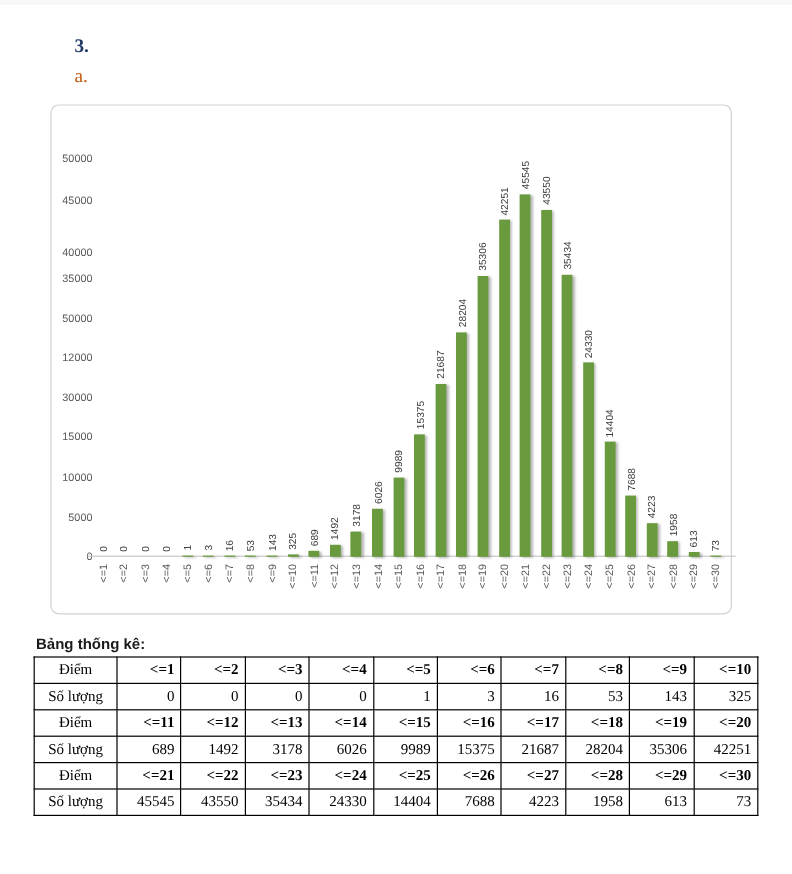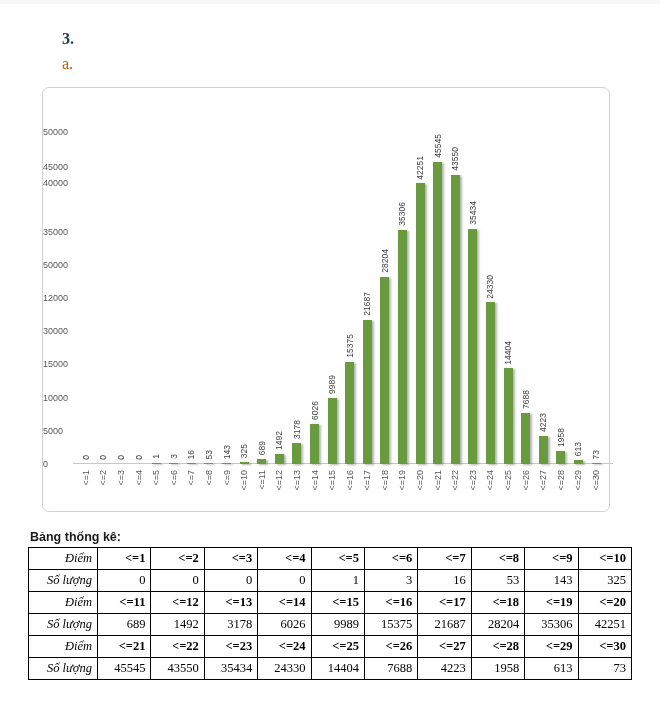--- a/index.html
+++ b/index.html
@@ -18,39 +18,39 @@
   .h-row .num{width:26px;}
   .s-row{position:absolute;left:62px;top:55px;display:flex;align-items:baseline;
     font-family:"Liberation Serif",serif;font-size:16px;color:var(--sub);}
   .s-row .num{width:24px;}
   
   .card{position:absolute;left:42px;top:87px;width:568px;height:425px;background:#fff;
     border:1px solid #d2d2d2;border-radius:7px;}
   .chart-title{position:absolute;left:0;top:8px;width:100%;text-align:center;
     font-family:"Liberation Serif",serif;font-size:14.5px;color:#2f2f2f;letter-spacing:.2px;}
   .axisline{position:absolute;left:30px;width:540px;bottom:47px;border-top:1px solid #c8c8c8;}
-  .ytick{position:absolute;left:0;width:34px;
+  .ytick{position:absolute;left:0;width:34px;text-align:right;
     font-family:"Liberation Sans",sans-serif;font-size:9px;color:var(--axis);line-height:11px;}
   .bars{position:absolute;left:34px;width:528px;bottom:47px;height:332px;display:flex;align-items:flex-end;}
   .slot{flex:1 1 0;position:relative;height:100%;display:flex;align-items:flex-end;justify-content:center;}
   .bar{width:9px;background:var(--bar);}
   .bar.sh{box-shadow:2px 1px 2px rgba(120,120,120,.55);}
   .vlabel{position:absolute;left:50%;writing-mode:vertical-rl;transform:translateX(-50%) rotate(180deg);
     font-family:"Liberation Sans",sans-serif;font-size:8.5px;color:#3d3d3d;white-space:nowrap;line-height:10px;}
   .xlabels{position:absolute;left:34px;width:528px;top:382px;display:flex;}
   .xslot{flex:1 1 0;display:flex;justify-content:center;align-items:flex-start;}
   .xlabel{writing-mode:vertical-rl;transform:rotate(180deg);
     font-family:"Liberation Sans",sans-serif;font-size:9px;color:var(--axis);white-space:nowrap;line-height:10px;}
   
   .caption{position:absolute;left:30px;top:530px;
     font-family:"Liberation Sans",sans-serif;font-weight:bold;font-size:12.5px;color:#1a1a1a;}
   table.stats{position:absolute;left:28px;top:547px;width:604px;border-collapse:collapse;
     table-layout:fixed;font-family:"Liberation Serif",serif;font-size:12.5px;color:#000;}
   table.stats td{border:1px solid #000;height:22px;padding:0 5px;overflow:hidden;}
-  table.stats td.lab{text-align:right;font-style:italic;}
+  table.stats td.lab{text-align:center;}
   table.stats td.val{text-align:right;}
   table.stats td.b{font-weight:bold;}
 </style>
 </head>
 <body>
 
 <div class="topstrip"></div>
 
 <div class="h-row">
   <span class="num">3.</span>
@@ -63,21 +63,21 @@
 <div class="card">
   <div>
       <div class="ytick" style="bottom: 41px;">0</div>
       <div class="ytick" style="bottom: 74.2px; margin-top: 43px;">5000</div>
       <div class="ytick" style="bottom: 107.4px;">10000</div>
       <div class="ytick" style="bottom: 140.6px;">15000</div>
       <div class="ytick" style="bottom: 173.8px;">30000</div>
       <div class="ytick" style="bottom: 207px;">12000</div>
       <div class="ytick" style="bottom: 240.2px;">50000</div>
       <div class="ytick" style="bottom: 273.4px;">35000</div>
-      <div class="ytick" style="bottom: 322px;">40000</div>
+      <div class="ytick" style="bottom: 295px;">40000</div>
       <div class="ytick" style="bottom: 338px;">45000</div>
       <div class="ytick" style="bottom: 373px;">50000</div>
     </div>
   <div class="axisline"></div>
   <div class="bars">
       <div class="slot">
         <div class="vlabel" style="bottom: 4px;">0</div>
         <div class="bar" style="height: 0px;"></div>
       </div>
       <div class="slot">

